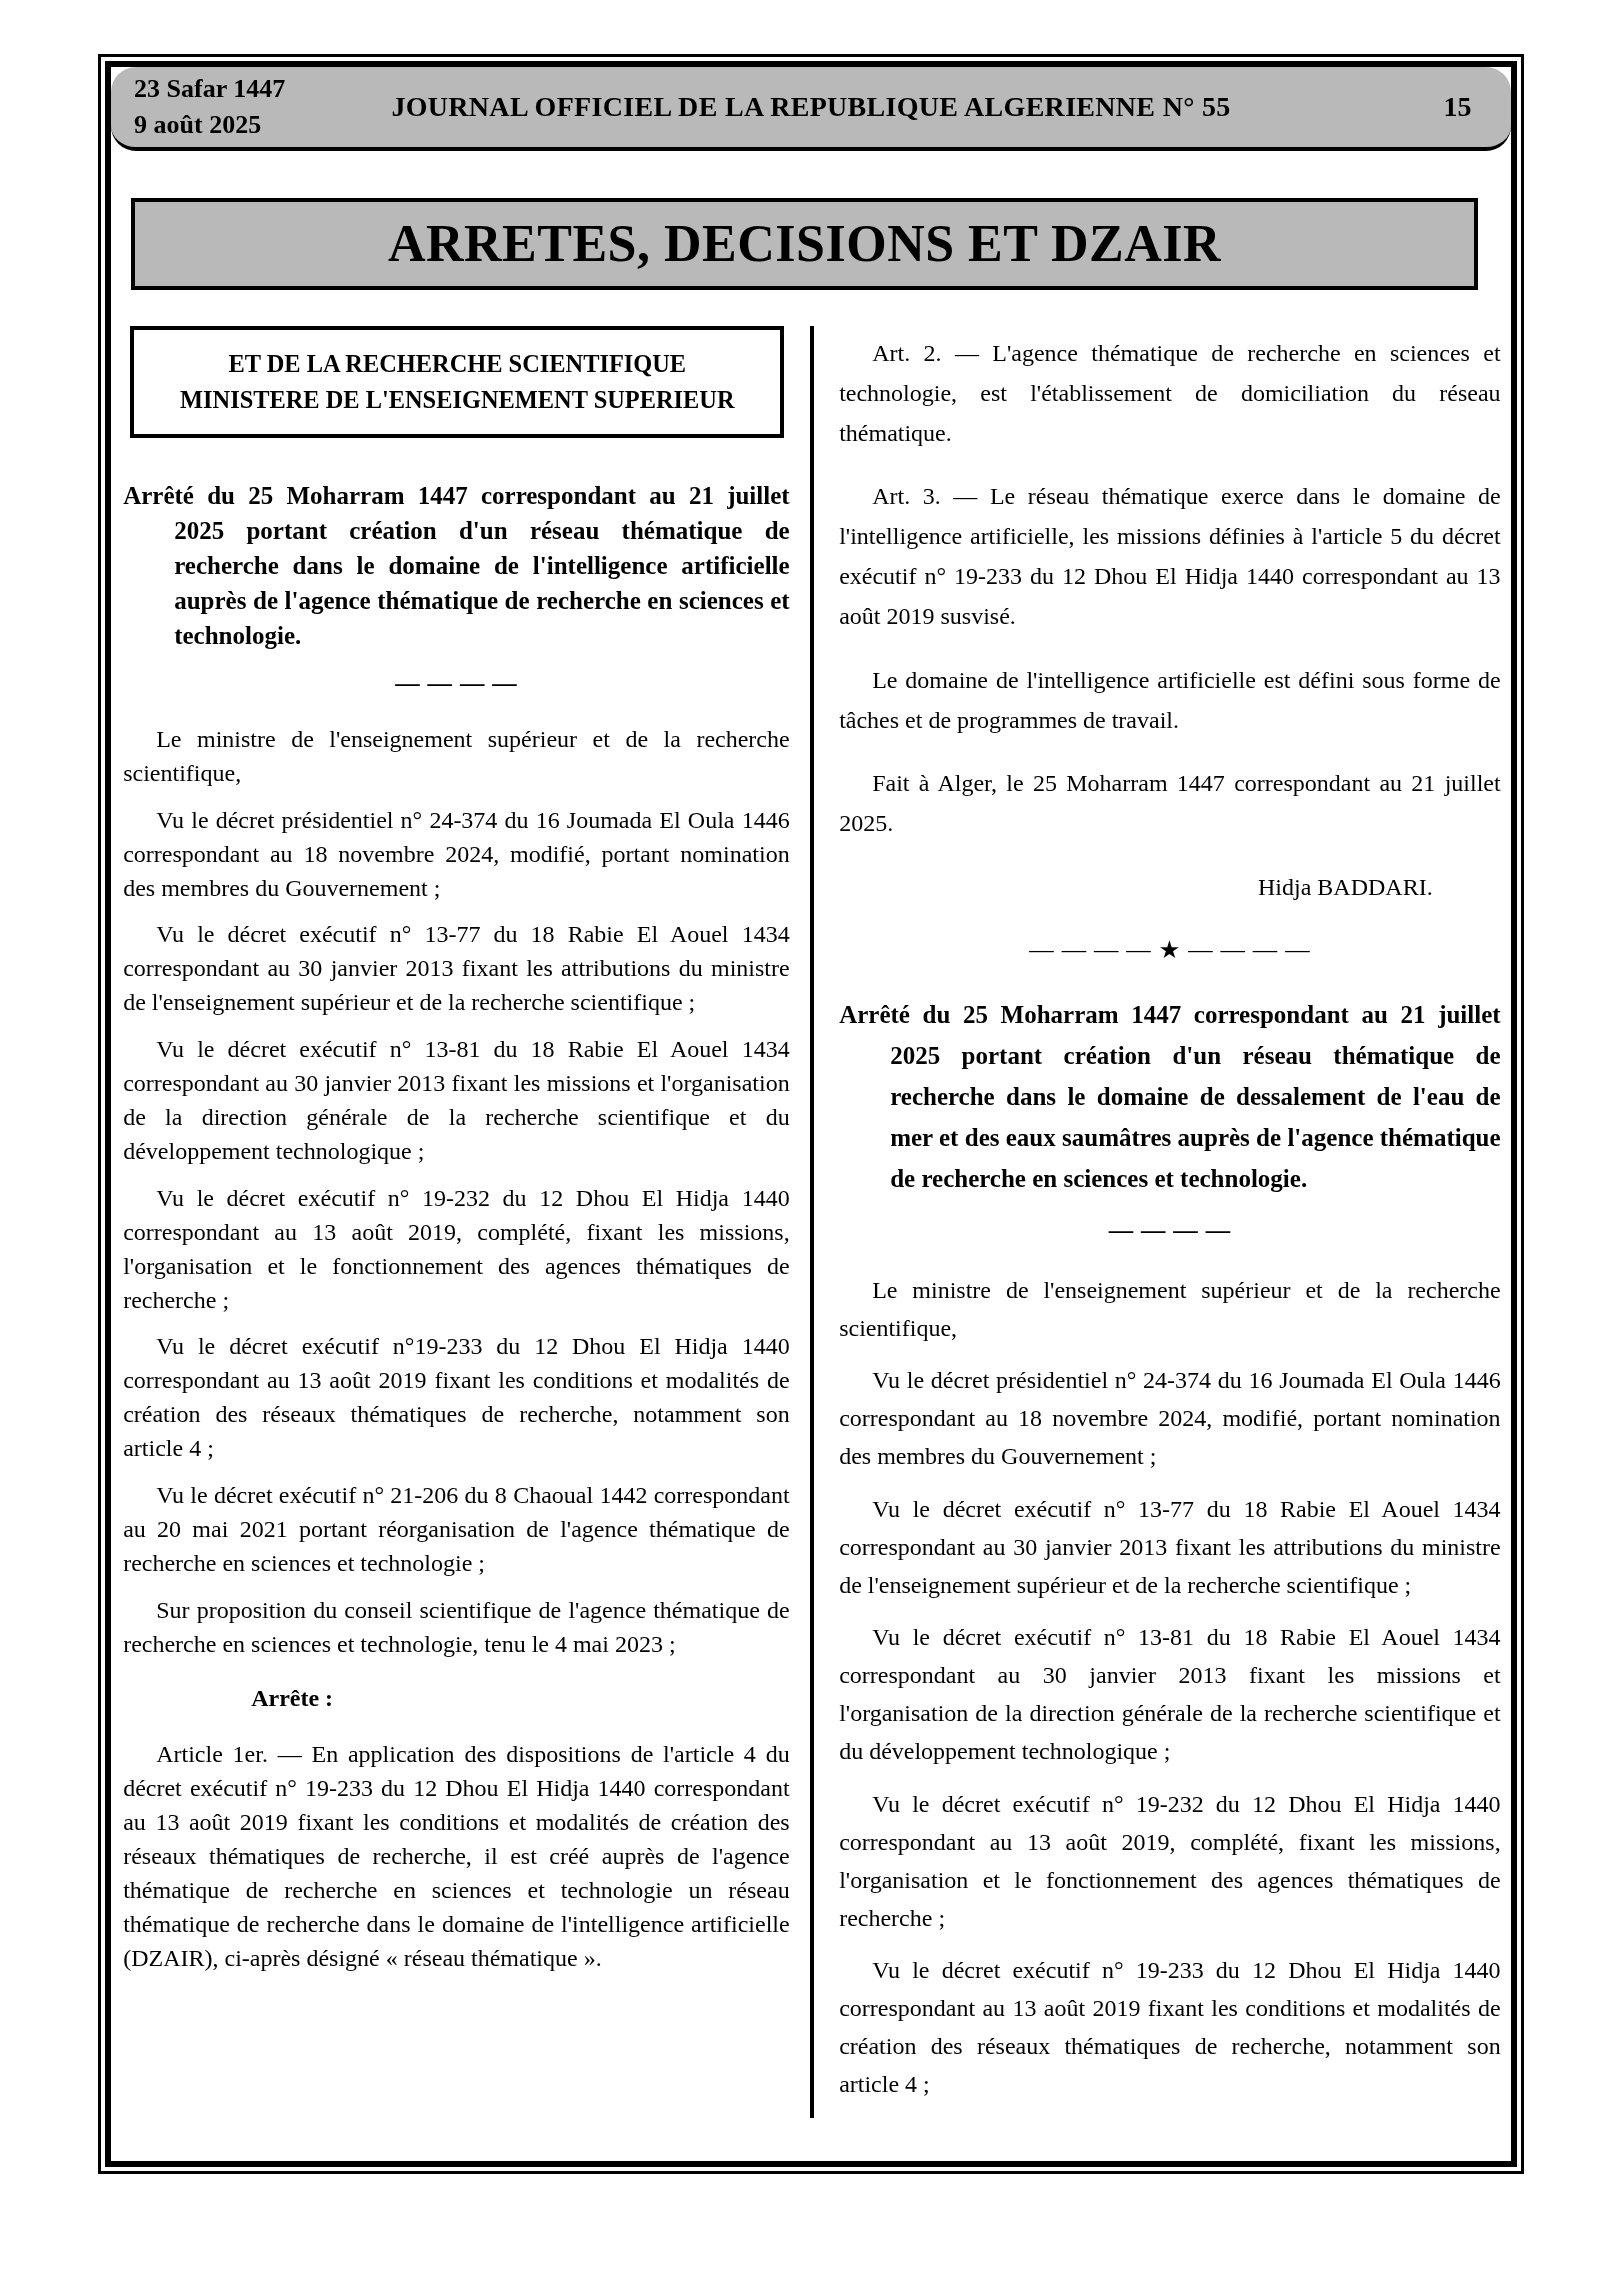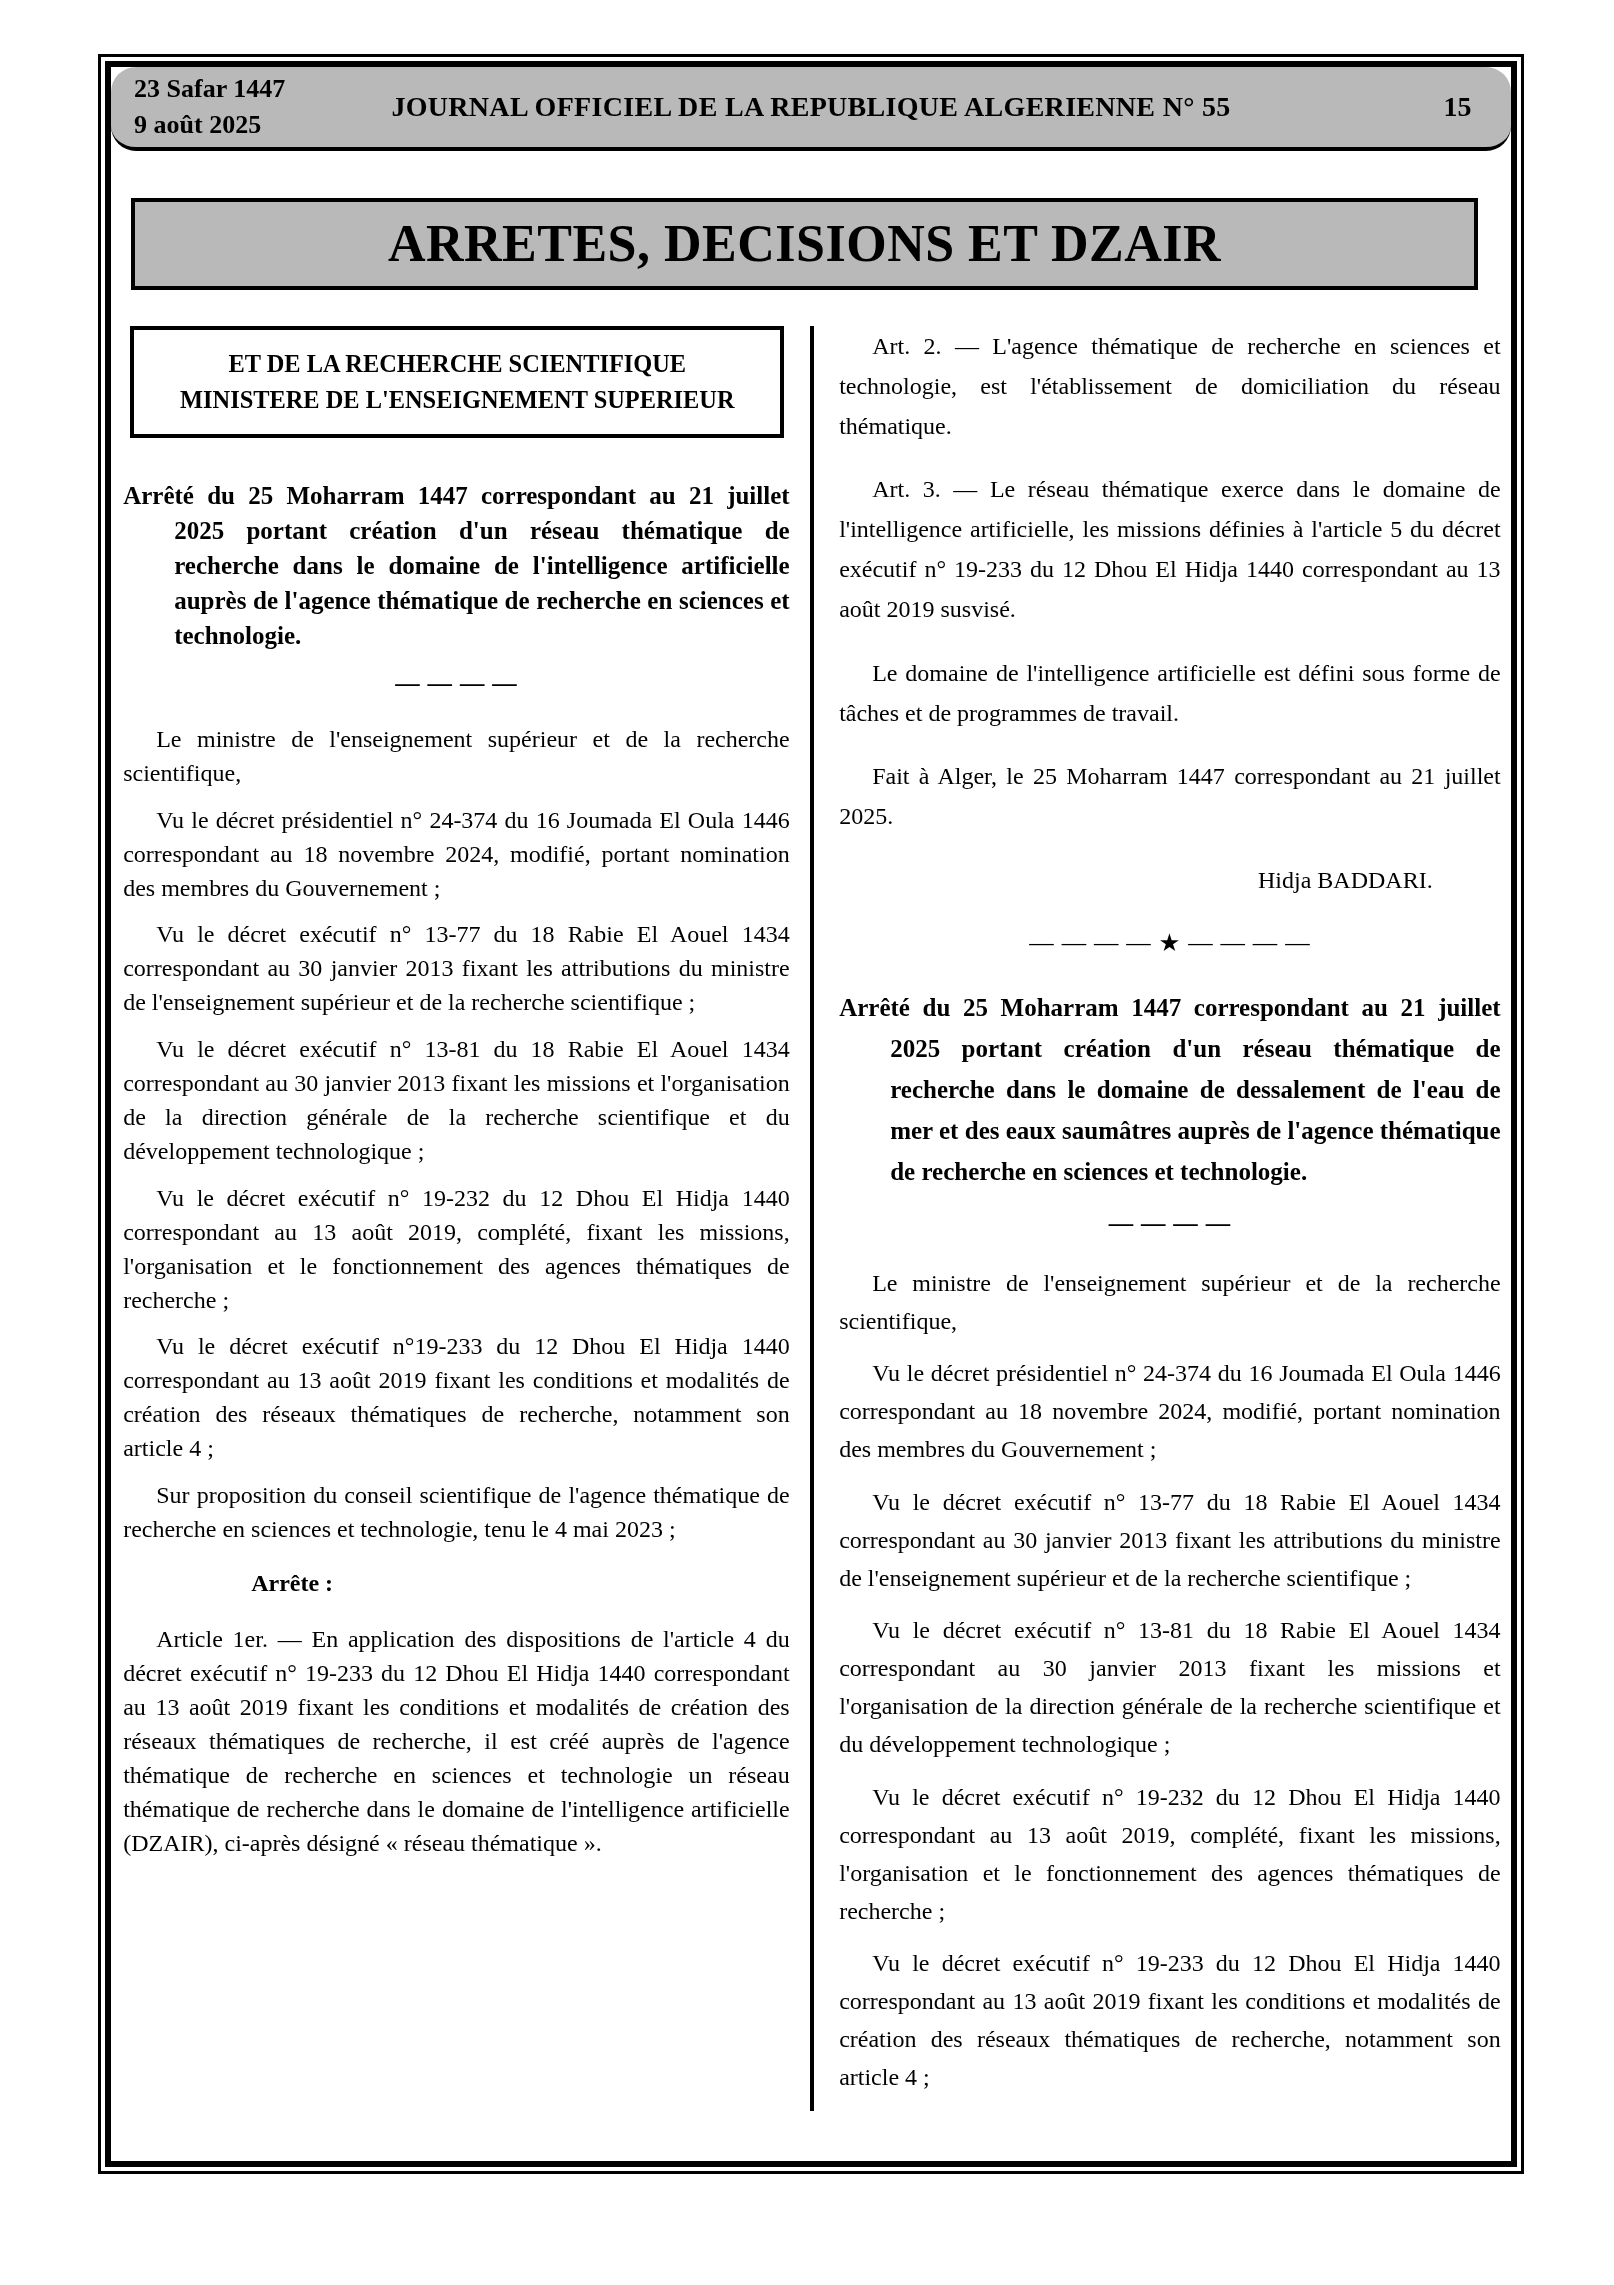--- a/index.html
+++ b/index.html
@@ -46,21 +46,21 @@
   }
 
   
   .columns { display:flex; margin-top:36px; padding:0 3.6px 0 5.4px; }
   .col {
     width:50%;
     font-size:24px; line-height:34px;
     text-align:justify;
   }
   .col-left  { padding:0 20px 0 7.2px; }
-  .col-right { padding:0 7.2px 0 25px; }
+  .col-right { padding:0 7.2px 0 25px;margin-top:7px; }
   .divider { flex:0 0 4.5px; background:#000; }
 
   p { text-indent:33px; margin:0 0 12.7px; }
 
   .ministry-box {
     border:4.5px solid #000;
     margin:0 5.4px 40px 7.2px;
     padding:16.3px 7.2px;
     text-align:center;
     font-weight:bold; font-size:24.4px; line-height:36px;
@@ -116,20 +116,21 @@
 
         <div class="decree-title">Arrêté du 25 Moharram 1447 correspondant au 21 juillet 2025 portant création d'un réseau thématique de recherche dans le domaine de l'intelligence artificielle auprès de l'agence thématique de recherche en sciences et technologie.</div>
         <div class="sep">— — — —</div>
 
         <p>Le ministre de l'enseignement supérieur et de la recherche scientifique,</p>
         <p>Vu le décret présidentiel n° 24-374 du 16 Joumada El Oula 1446 correspondant au 18 novembre 2024, modifié, portant nomination des membres du Gouvernement ;</p>
         <p>Vu le décret exécutif n° 13-77 du 18 Rabie El Aouel 1434 correspondant au 30 janvier 2013 fixant les attributions du ministre de l'enseignement supérieur et de la recherche scientifique ;</p>
         <p>Vu le décret exécutif n° 13-81 du 18 Rabie El Aouel 1434 correspondant au 30 janvier 2013 fixant les missions et l'organisation de la direction générale de la recherche scientifique et du développement technologique ;</p>
         <p>Vu le décret exécutif n° 19-232 du 12 Dhou El Hidja 1440 correspondant au 13 août 2019, complété, fixant les missions, l'organisation et le fonctionnement des agences thématiques de recherche ;</p>
         <p>Vu le décret exécutif n°19-233 du 12 Dhou El Hidja 1440 correspondant au 13 août 2019 fixant les conditions et modalités de création des réseaux thématiques de recherche, notamment son article 4 ;</p>
+        <p>Vu le décret exécutif n° 21-206 du 8 Chaoual 1442 correspondant au 20 mai 2021 portant réorganisation de l'agence thématique de recherche en sciences et technologie ;</p>
         <p>Sur proposition du conseil scientifique de l'agence thématique de recherche en sciences et technologie, tenu le 4 mai 2023 ;</p>
 
         <p class="arrete-label">Arrête :</p>
         <p>Article 1er. — En application des dispositions de l'article 4 du décret exécutif n° 19-233 du 12 Dhou El Hidja 1440 correspondant au 13 août 2019 fixant les conditions et modalités de création des réseaux thématiques de recherche, il est créé auprès de l'agence thématique de recherche en sciences et technologie un réseau thématique de recherche dans le domaine de l'intelligence artificielle (DZAIR), ci-après désigné « réseau thématique ».</p>
       </div>
 
       <div class="divider"></div>
 
       <div class="col col-right">
         <div class="r-upper">

